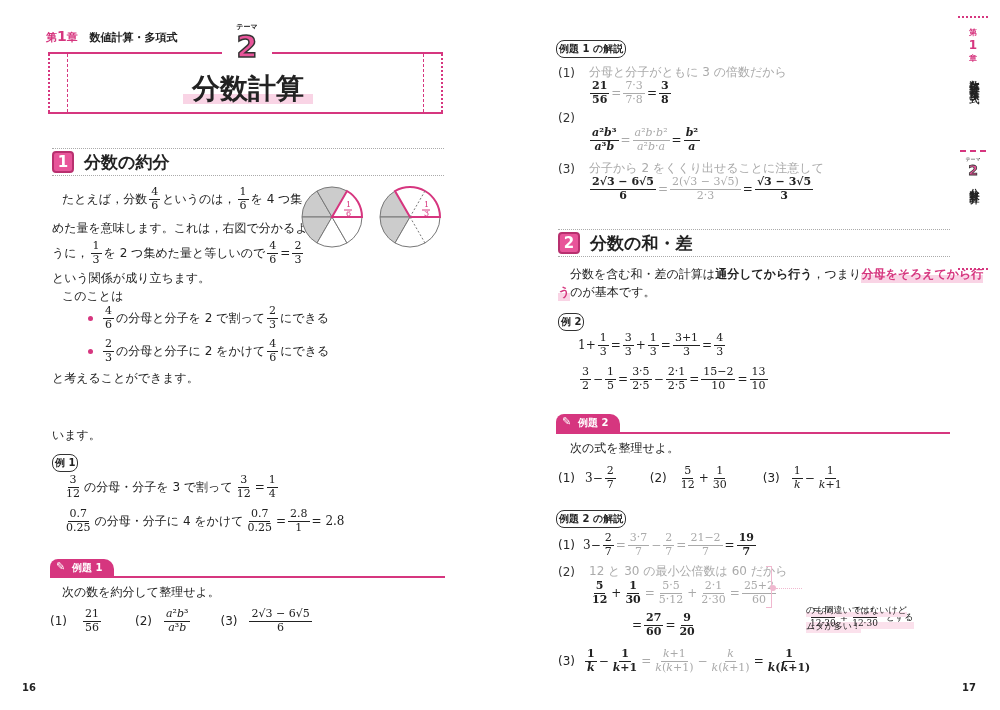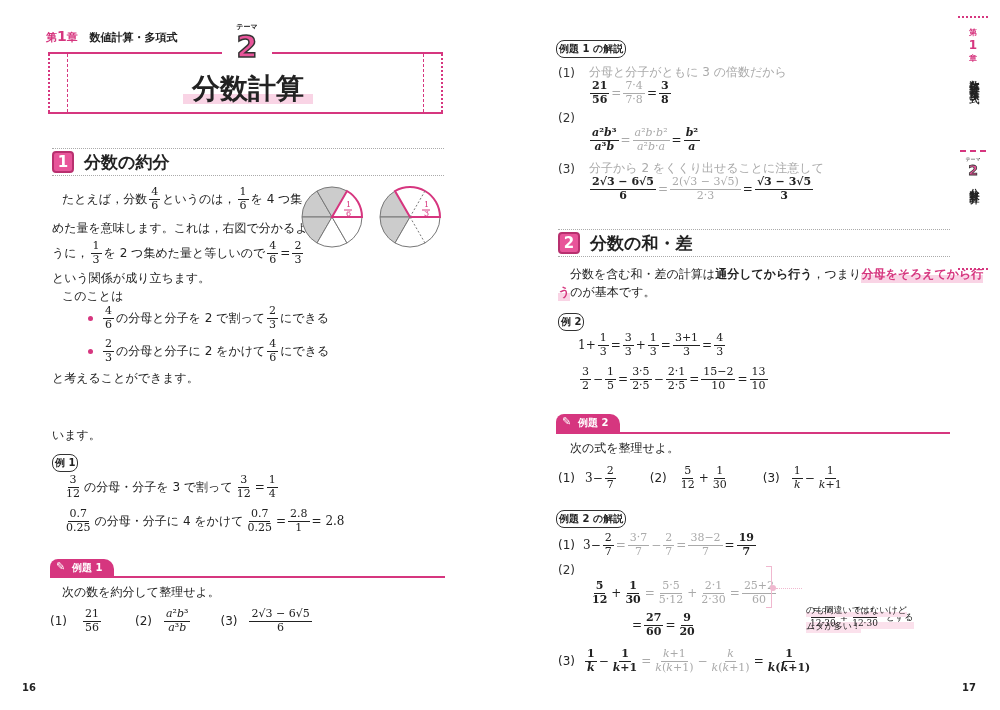--- a/index.html
+++ b/index.html
@@ -226,21 +226,21 @@
     <span style="color:#333;margin-right:14px">(1)</span>
       <span>分母と分子がともに 3 の倍数だから</span>
   </div>
   <div class="line" style="left:88px;top:80px">
     <span class="frac bold">
         <span class="n">21</span>
         <span class="d">56</span>
       </span>
       <span class="math gray">=</span>
       <span class="frac gray">
-        <span class="n">7·4</span>
+        <span class="n">7·3</span>
         <span class="d">7·8</span>
       </span>
       <span class="math">=</span>
       <span class="frac bold">
         <span class="n">3</span>
         <span class="d">8</span>
       </span>
   </div>
   <div class="line gray" style="left:58px;top:111px">
     <span style="color:#333;margin-right:14px">(2)</span>
@@ -407,31 +407,32 @@
         <span class="n">3·7</span>
         <span class="d">7</span>
       </span>
       <span class="math gray">−</span>
       <span class="frac gray">
         <span class="n">2</span>
         <span class="d">7</span>
       </span>
       <span class="math gray">=</span>
       <span class="frac gray">
-        <span class="n">38−2</span>
+        <span class="n">21−2</span>
         <span class="d">7</span>
       </span>
       <span class="math">=</span>
       <span class="frac bold">
         <span class="n">19</span>
         <span class="d">7</span>
       </span>
   </div>
   <div class="line gray" style="left:58px;top:563px">
     <span style="color:#333;margin-right:14px">(2)</span>
+      <span>12 と 30 の最小公倍数は 60 だから</span>
   </div>
   <div class="line" style="left:88px;top:580px">
     <span class="frac bold">
         <span class="n">5</span>
         <span class="d">12</span>
       </span>
       <span class="math">+</span>
       <span class="frac bold">
         <span class="n">1</span>
         <span class="d">30</span>

